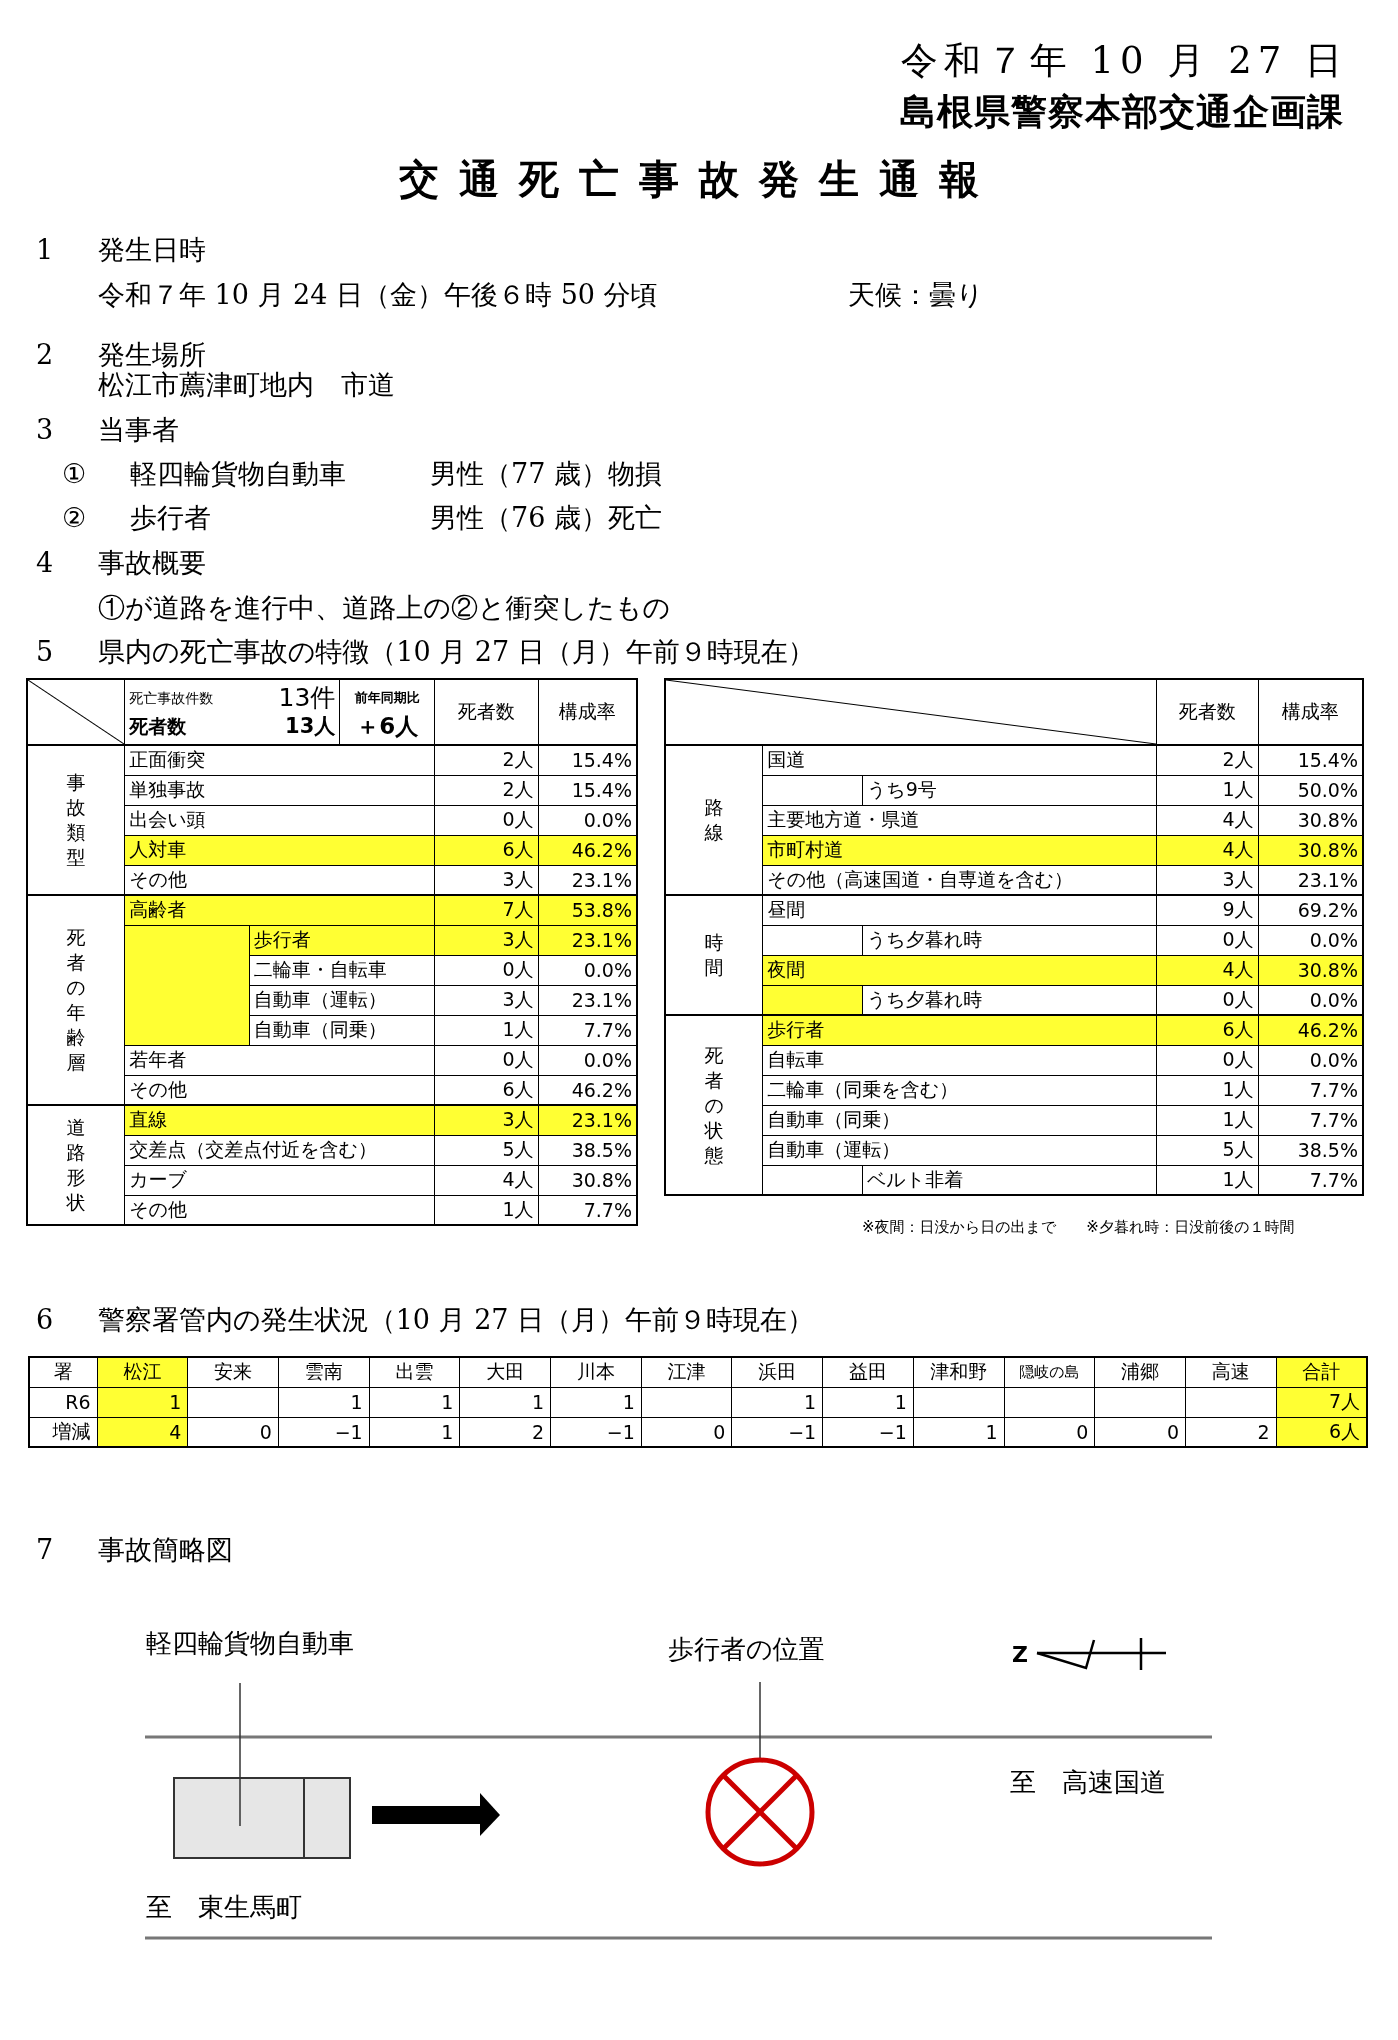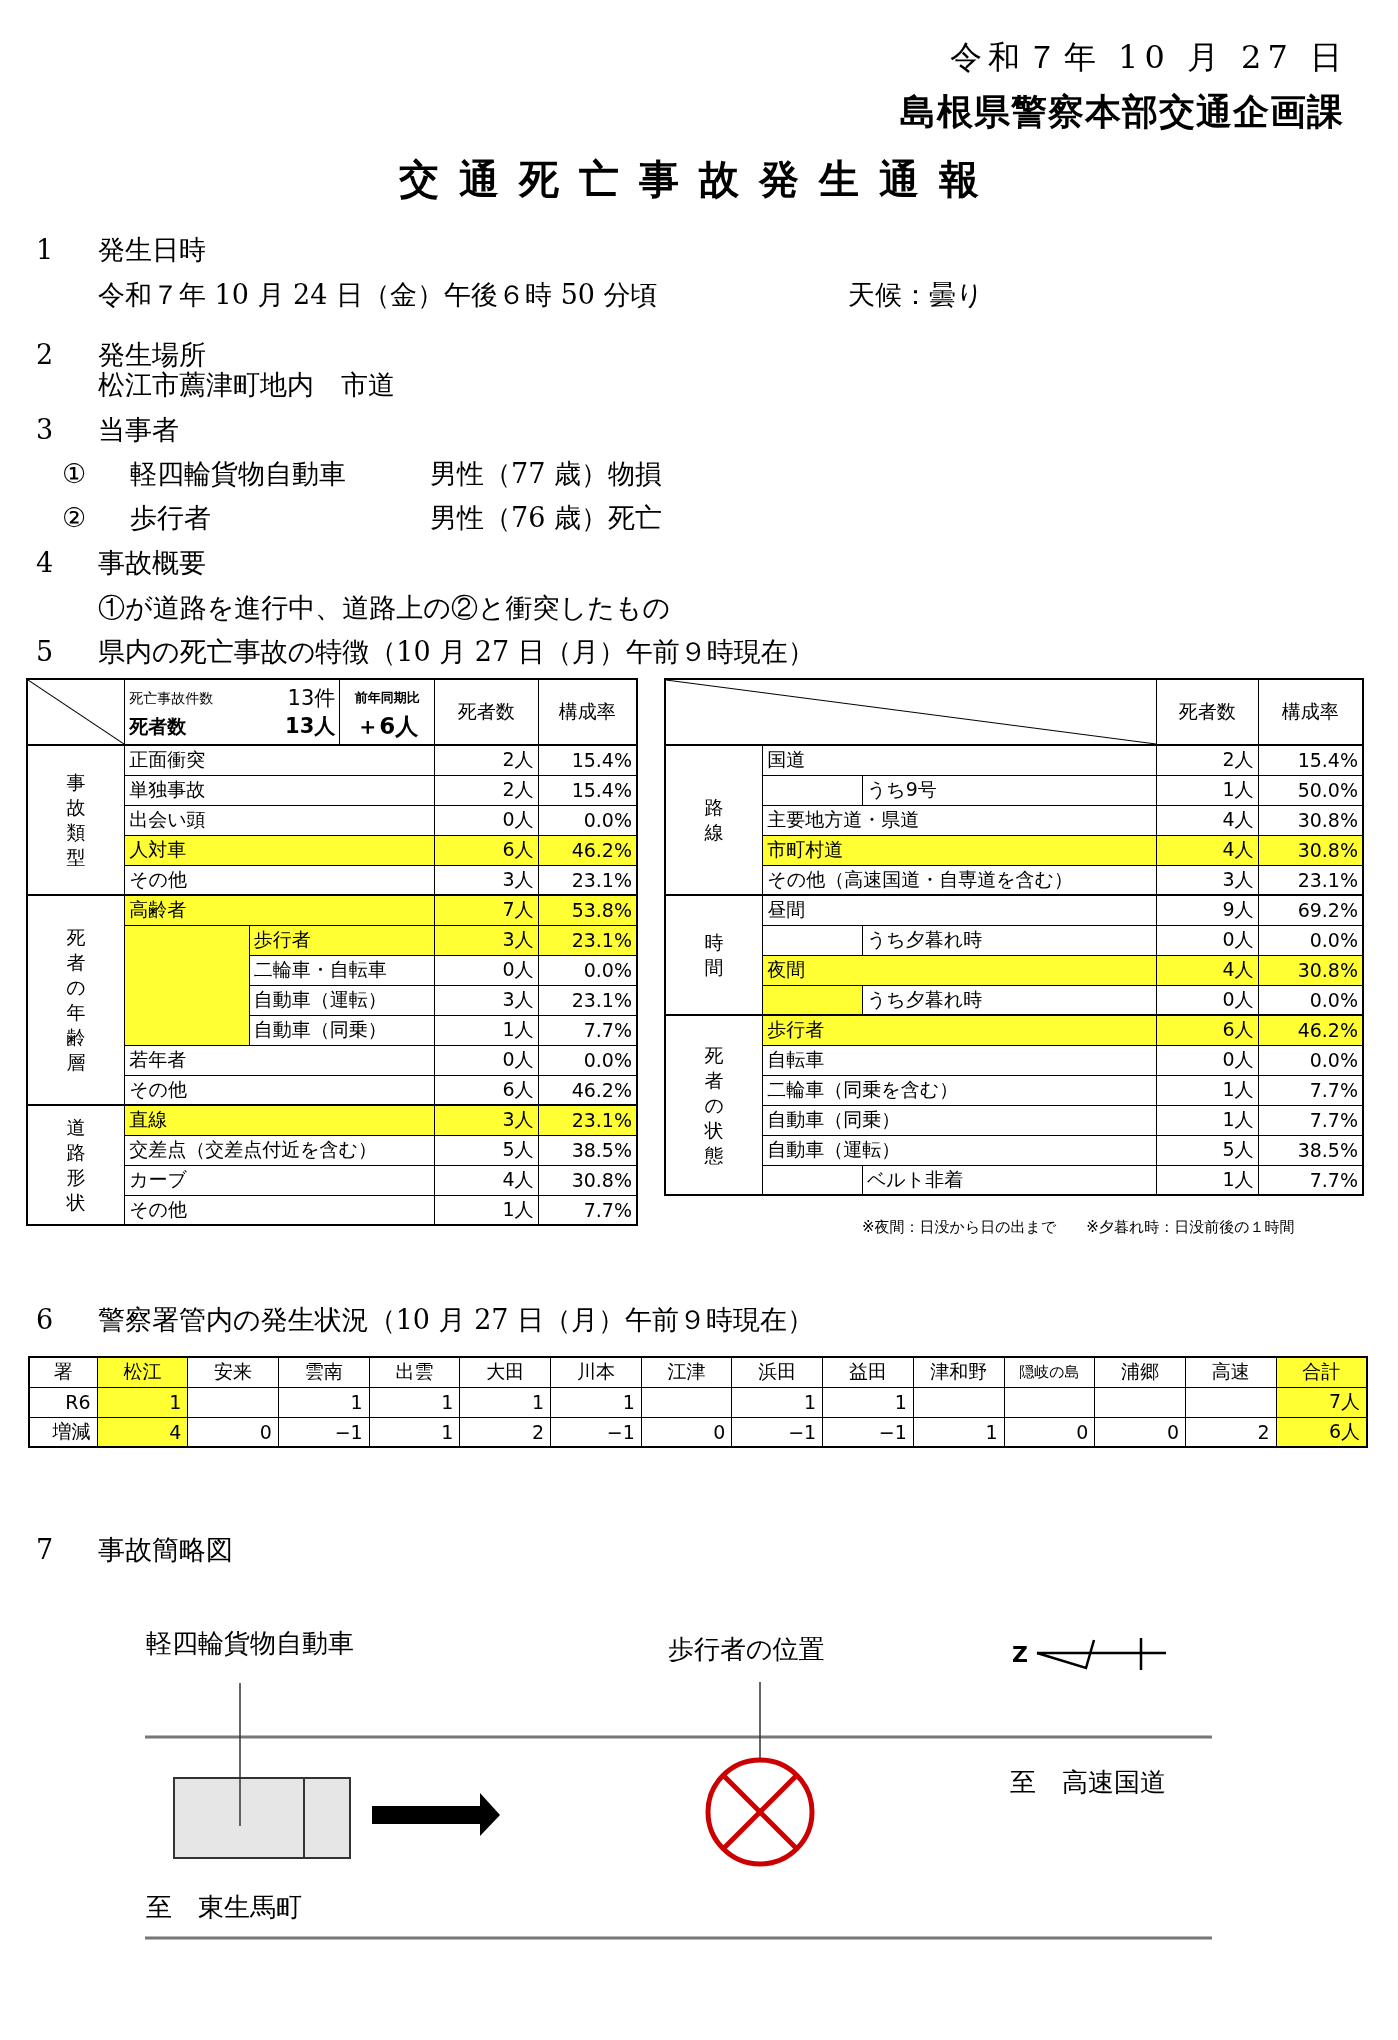--- a/index.html
+++ b/index.html
@@ -1,21 +1,21 @@
 <!DOCTYPE html>
 <html><head>
 <meta charset="utf-8">
 <style>
   html, body { margin:0; padding:0; background:#ffffff; }
   body { width:1398px; height:2040px; position:relative; overflow:hidden;
          font-family:"DejaVu Serif","Liberation Serif",serif; color:#000; }
   .abs { position:absolute; }
   .serif { font-family:"DejaVu Serif","Liberation Serif",serif; }
 
-  .hdr-date { right:50px; top:36px; font-size:32px; letter-spacing:6px; }
+  .hdr-date { right:50px; top:36px; font-size:37px; letter-spacing:6px; }
   .hdr-org { right:54px; top:88px; font-size:36px; letter-spacing:1px;font-weight:bold; }
   .doc-title { left:0; width:1398px; text-align:center; top:152px; font-size:40px; font-weight:bold;
                letter-spacing:20px; font-family:"DejaVu Sans","Liberation Sans",sans-serif; }
 
   .line { font-size:27px; white-space:nowrap; }
   .num { display:inline-block; width:62px; }
 
   table { border-collapse:collapse; font-family:"DejaVu Sans","Liberation Sans",sans-serif; }
   td { border:1px solid #000; padding:0 4px; height:30px; font-size:19px; box-sizing:border-box; }
   .ylw { background:#ffff33; }
@@ -76,21 +76,21 @@
       <col style="width:95px">
       <col style="width:104px">
       <col style="width:99px">
     </colgroup>
   <tbody>
       <tr style="height:66px;">
     <td style="height:66px; padding:0; background:linear-gradient(to bottom left, transparent calc(50% - 1px), #000 50%, transparent calc(50% + 1px));"></td>
     <td colspan="2" style="padding:2px 4px; line-height:28px; border-right:1px solid #000;">
       <div style="display:flex; justify-content:space-between; font-weight:normal;">
         <span style="font-size:14px;">死亡事故件数</span>
-        <span style="font-size:21px;">13件</span>
+        <span style="font-size:25px;">13件</span>
       </div>
       <div style="display:flex; justify-content:space-between; font-weight:bold;">
         <span style="font-size:19px;">死者数</span>
         <span style="font-size:21px;">13人</span>
       </div>
     </td>
     <td class="c" style="line-height:28px; font-weight:bold;text-align:center;">
       <div style="font-size:13px;">前年同期比</div>
       <div style="font-size:23px;">＋6人</div>
     </td>

